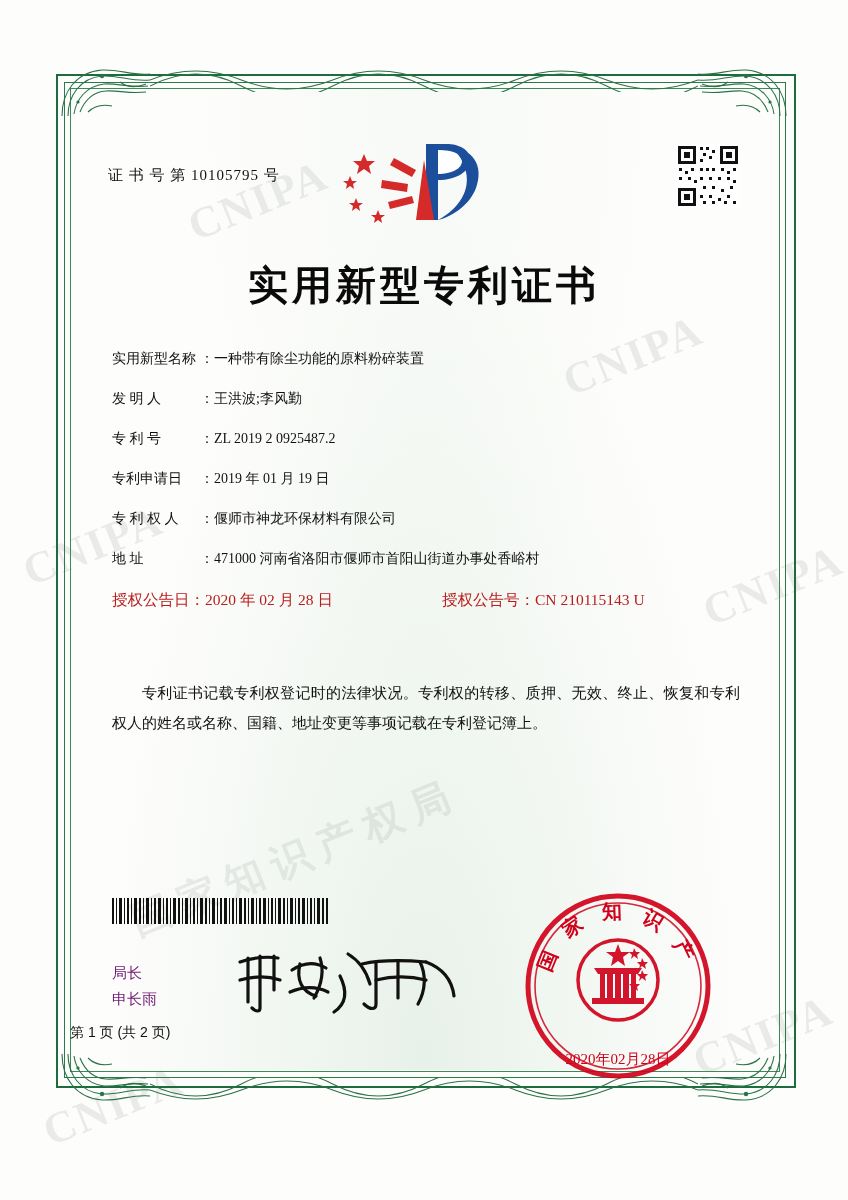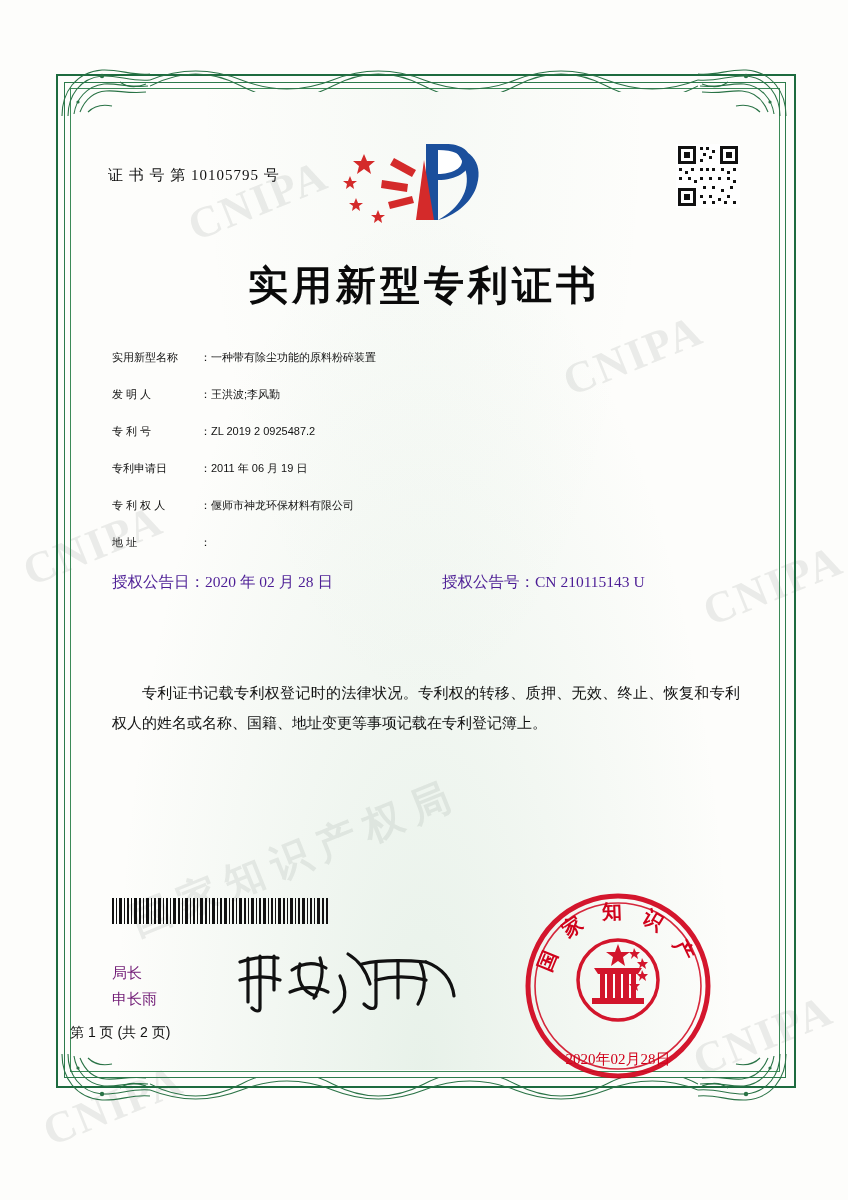--- a/index.html
+++ b/index.html
@@ -153,43 +153,43 @@
   .fields {
     position: absolute;
     left: 42px;
     right: 42px;
     top: 262px;
   }
   .field-row {
     display: flex;
     align-items: baseline;
     margin-bottom: 22px;
-    font-size: 11px;
+    font-size: 14px;
     color: #111;
-    font-family: Liberation Sans, sans-serif;
+    font-family: Liberation Serif, serif;
   }
   .field-label {
     width: 88px;
     flex: 0 0 88px;
     letter-spacing: 0px;
     white-space: nowrap;
   }
   .field-label.spread {
     display: inline-flex;
     justify-content: space-between;
   }
   .field-sep { flex: 0 0 10px; }
   .field-value { flex: 1; }
 
   .row-dual {
     display: flex;
     align-items: baseline;
     margin-bottom: 4px;
     font-size: 15.5px;
-    color: #4c1d95;
+    color: #b91c1c;
     font-family: "Liberation Serif", serif;
   }
   .row-dual .seg1 { width: 330px; flex: 0 0 330px; }
   .row-dual .seg2 { flex: 1; }
 
   .paragraphs {
     position: absolute;
     left: 42px;
     right: 38px;
     top: 590px;
@@ -456,32 +456,33 @@
 
       <div class="field-row">
         <span class="field-label spread">专 利 号</span>
         <span class="field-sep">：</span>
         <span class="field-value">ZL 2019 2 0925487.2</span>
       </div>
 
       <div class="field-row">
         <span class="field-label">专利申请日</span>
         <span class="field-sep">：</span>
-        <span class="field-value">2011 年 06 月 19 日</span>
+        <span class="field-value">2019 年 01 月 19 日</span>
       </div>
 
       <div class="field-row">
         <span class="field-label spread">专 利 权 人</span>
         <span class="field-sep">：</span>
         <span class="field-value">偃师市神龙环保材料有限公司</span>
       </div>
 
       <div class="field-row">
         <span class="field-label spread">地 址</span>
         <span class="field-sep">：</span>
+        <span class="field-value">471000 河南省洛阳市偃师市首阳山街道办事处香峪村</span>
       </div>
 
       <div class="row-dual">
         <span class="seg1">
           <span>授权公告日</span><span>：</span><span>2020 年 02 月 28 日</span>
         </span>
         <span class="seg2">
           <span>授权公告号</span><span>：</span><span>CN 210115143 U</span>
         </span>
       </div>

